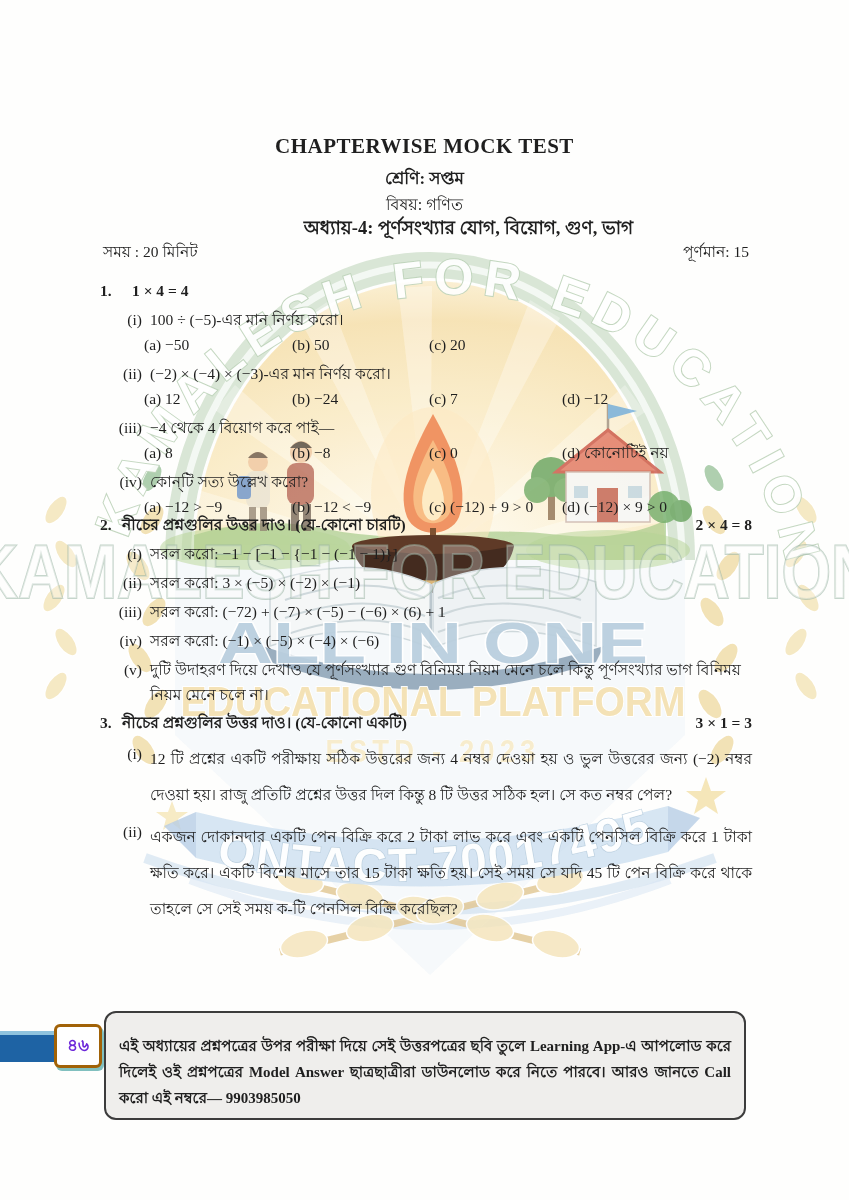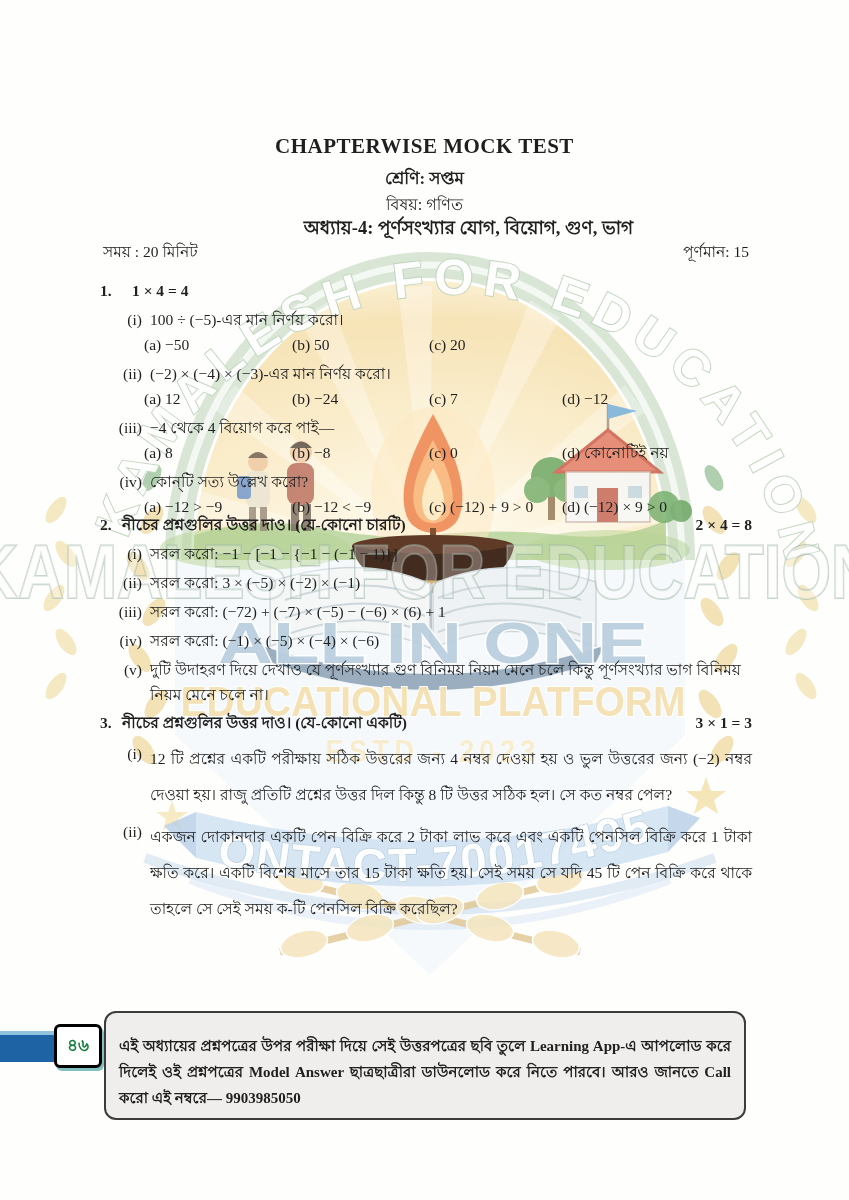--- a/index.html
+++ b/index.html
@@ -26,23 +26,23 @@
   .sub-body{flex:1;}
   .opts{display:grid;grid-template-columns:148px 137px 133px auto;margin-left:44px;}
   #q3 .sub-body{text-align:justify;line-height:36px;}
   #q3 .sub{margin-top:6px;}
   .footer-box{position:absolute;z-index:2;left:104px;width:642px;top:1011px;box-sizing:border-box;
               border:2px solid #3c3c3c;border-radius:12px;background:#efeeec;
               padding:20px 13px 7px;font-size:15px;font-weight:bold;line-height:26px;text-align:justify;}
   .page-bar{position:absolute;z-index:2;left:0;top:1031px;width:100px;height:27px;
             background:#1e63a4;border-top:4px solid #8fc3de;}
   .page-num-box{position:absolute;z-index:3;left:54px;top:1024px;width:42px;height:38px;
-            background:#fff;border:3px solid #000000;border-radius:6px;
+            background:#fff;border:3px solid #a16207;border-radius:6px;
             box-shadow:2px 3px 0 rgba(26,140,140,.55);display:flex;align-items:center;
-            justify-content:center;font-weight:bold;font-size:17px;color:#15803d;}
+            justify-content:center;font-weight:bold;font-size:17px;color:#6d28d9;}
 </style>
 </head>
 <body>
 
 <div class="page">
 
   <svg class="wm" width="849" height="1200" viewBox="0 0 849 1200" opacity="0.95">
     <defs>
       <radialGradient id="rays" cx="0.5" cy="0.98" r="1.05">
         <stop offset="0" stop-color="#fffdf4"></stop>

